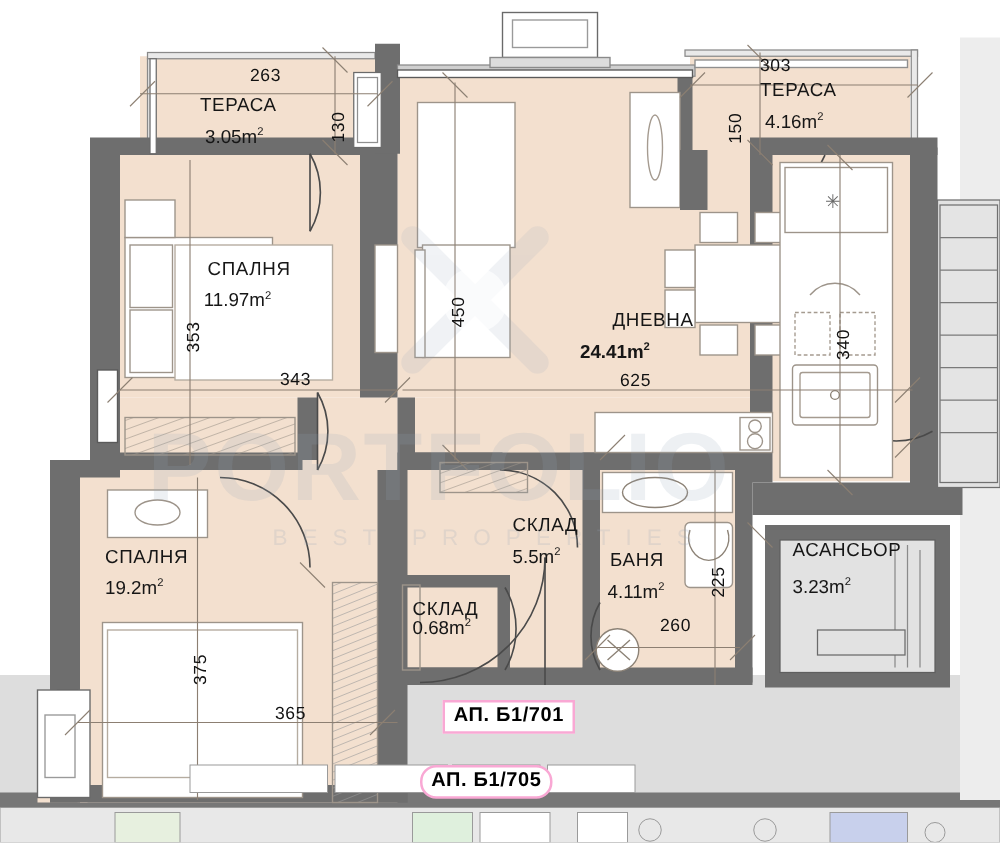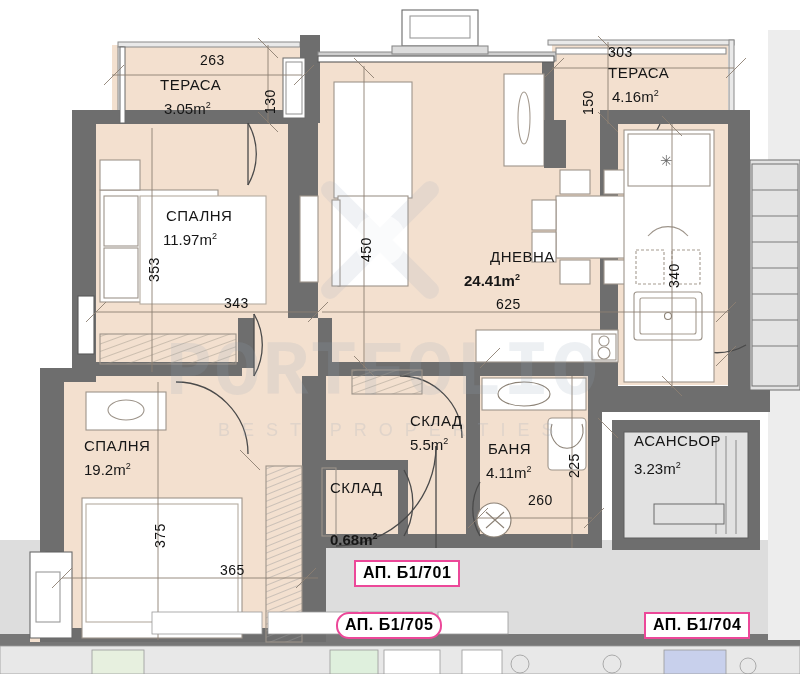--- a/index.html
+++ b/index.html
@@ -38,41 +38,40 @@
     font-size: 14px;
     color: #111;
     letter-spacing: 0.5px;
   }
   .dim.vert {
     transform-origin: left top;
     transform: rotate(-90deg);
   }
   .apt-tag {
     position: absolute;
-    border: 2px solid #ec4899;
+    border: 2px solid #f9a8d4;
     background: #fff;
     color: #000;
     font-weight: bold;
     font-size: 16px;
     padding: 2px 7px 3px 7px;
     letter-spacing: 0.5px;
     line-height: 1.15;
   }
   .wm {
     position: absolute;
     pointer-events: none;
     user-select: none;
   }
   .wm-title {
     font-size: 77px;
     font-weight: 700;
     letter-spacing: 2px;
     color: rgba(150,165,185,0.17);
-    font-family: Liberation Mono, monospace;
-    margin-left: 48px;
+    font-family: Liberation Sans, sans-serif;
   }
   .wm-sub {
     font-size: 18px;
     letter-spacing: 12px;
     color: rgba(150,165,185,0.20);
     font-family: "Liberation Sans", sans-serif;
   }
 </style>
 </head>
 <body>
@@ -404,21 +403,21 @@
   <div class="lbl room-area" style="left:410px; top:436px;">
     <span>5.5</span><span>m</span><sup>2</sup>
   </div>
 
   <div class="lbl room-name" style="left:488px; top:440px;">БАНЯ</div>
   <div class="lbl room-area" style="left:486px; top:464px;">
     <span>4.11</span><span>m</span><sup>2</sup>
   </div>
 
   <div class="lbl room-name" style="left:330px; top:479px;">СКЛАД</div>
-  <div class="lbl room-area" style="left:330px; top:531px;font-weight:bold;">
+  <div class="lbl room-area" style="left:330px; top:493px;">
     <span>0.68</span><span>m</span><sup>2</sup>
   </div>
 
   <div class="lbl room-name" style="left:634px; top:432px;">АСАНСЬОР</div>
   <div class="lbl room-area" style="left:634px; top:460px;">
     <span>3.23</span><span>m</span><sup>2</sup>
   </div>
 
   <div class="lbl dim" style="left:200px; top:52px;">263</div>
   <div class="lbl dim vert" style="left:262px; top:114px;">130</div>
@@ -435,15 +434,14 @@
   <div class="lbl dim vert" style="left:666px; top:288px;">340</div>
 
   <div class="lbl dim vert" style="left:152px; top:548px;">375</div>
   <div class="lbl dim" style="left:220px; top:562px;">365</div>
 
   <div class="lbl dim vert" style="left:566px; top:478px;">225</div>
   <div class="lbl dim" style="left:528px; top:492px;">260</div>
 
   <div class="apt-tag" style="left:354px; top:560px;">АП. Б1/701</div>
   <div class="apt-tag" style="left:336px; top:612px;border-radius:13px;">АП. Б1/705</div>
-  <div class="apt-tag" style="left:644px; top:612px;">АП. Б1/704</div>
 
 </div>
 
 </body></html>

